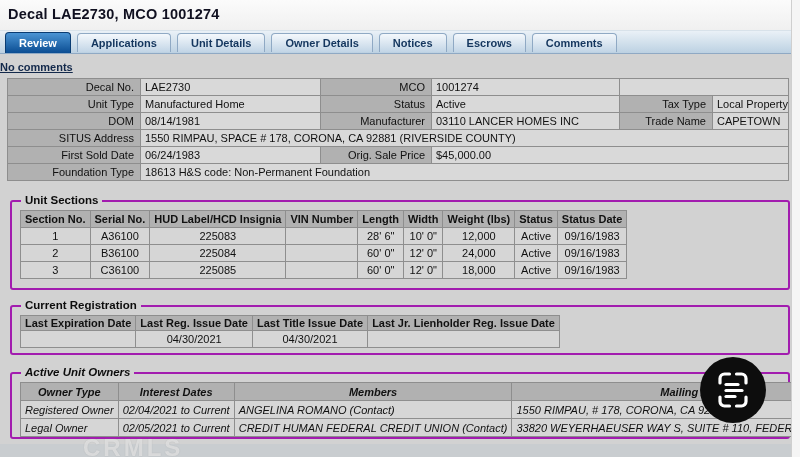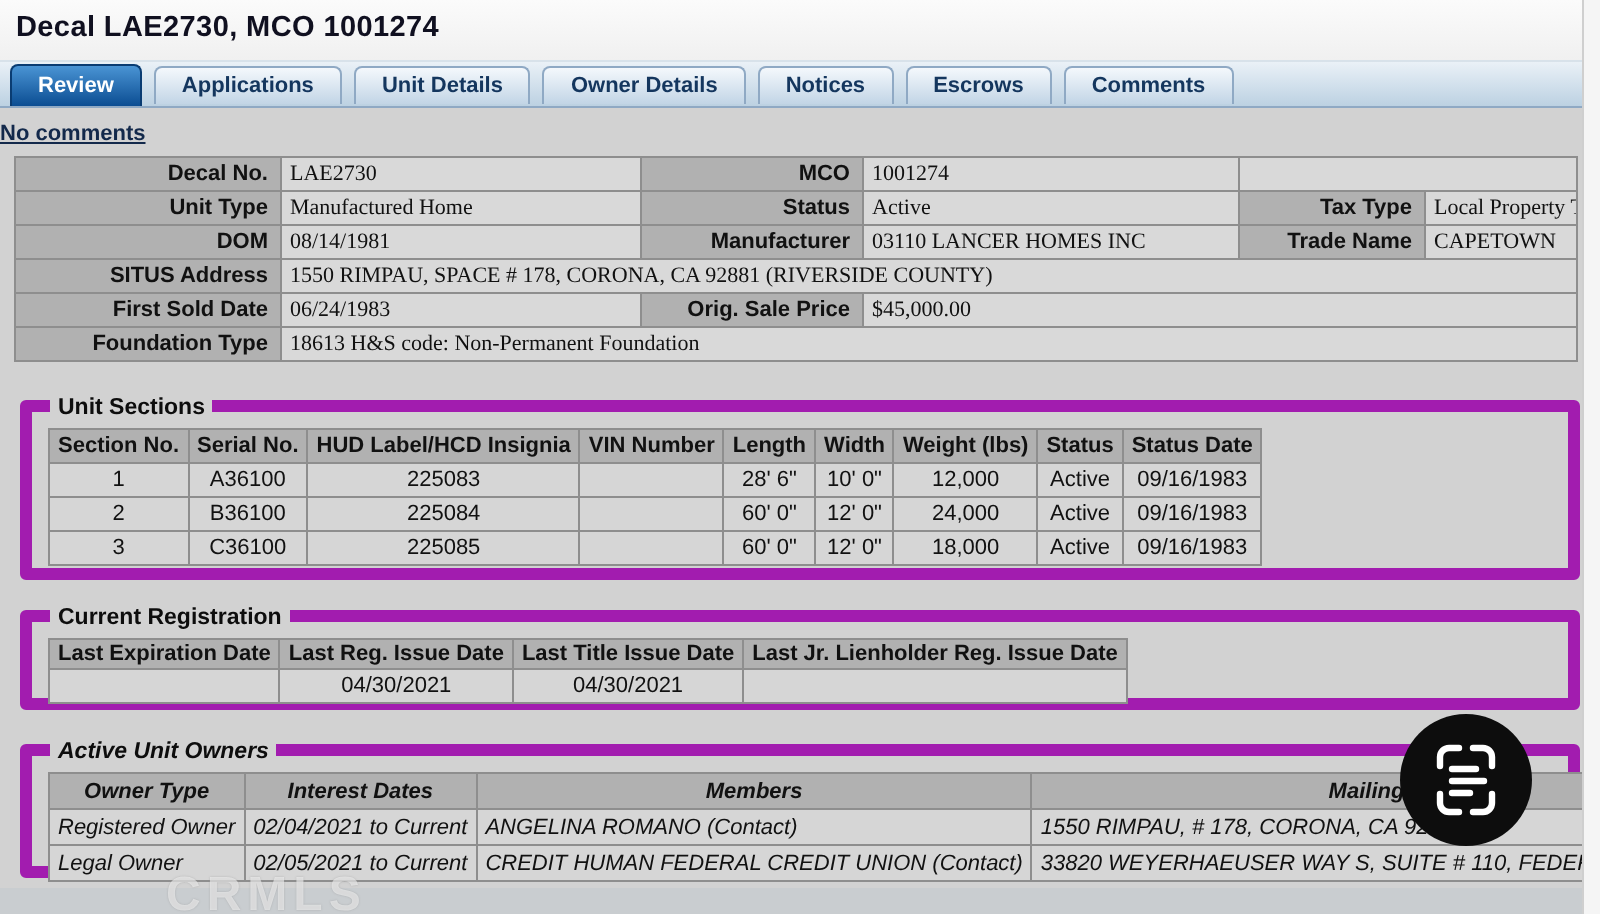--- a/index.html
+++ b/index.html
@@ -50,28 +50,28 @@
   .no-comments-row a {
     color:#13294b; font-weight:bold; font-size:11px; text-decoration:underline;
   }
 
   table { border-collapse:collapse; table-layout:fixed; }
   td, th {
     border:1px solid #8e8e8e; height:17px;
     font-size:11px; overflow:hidden; white-space:nowrap;
     padding:0 4px;
   }
-  .lbl { background:#b1b1b1; font-weight:bold; text-align:right; padding-right:6px; }
-  .val { background:#d9d9d9; text-align:left;font-family:Liberation Serif, serif; }
+  .lbl { background:#b1b1b1; font-weight:normal; text-align:right; padding-right:6px; }
+  .val { background:#d9d9d9; text-align:left; }
 
   .info-table { width:781px; margin:0 0 0 7px; border:1px solid #6a6a6a; }
 
   
   .group {
-    position:relative; margin:12px 10px; border:6px solid #a21caf;
+    position:relative; margin:12px 10px; border:2px solid #a21caf;
     border-radius:3px;
   }
   .group-legend {
     position:absolute; top:-8px; left:9px;
     background:#d2d2d2; padding:0 4px;
     font-weight:bold; font-size:11.5px; color:#0d0d0d;
   }
   .group-us { margin-top:19px; height:90px; padding:8px 0 0 8px; }
   .group-cr { margin-top:15px; height:50px; padding:8px 0 0 8px; }
   .group-ao { margin-top:17px; height:67px; padding:8px 0 0 8px;font-style:italic; }

